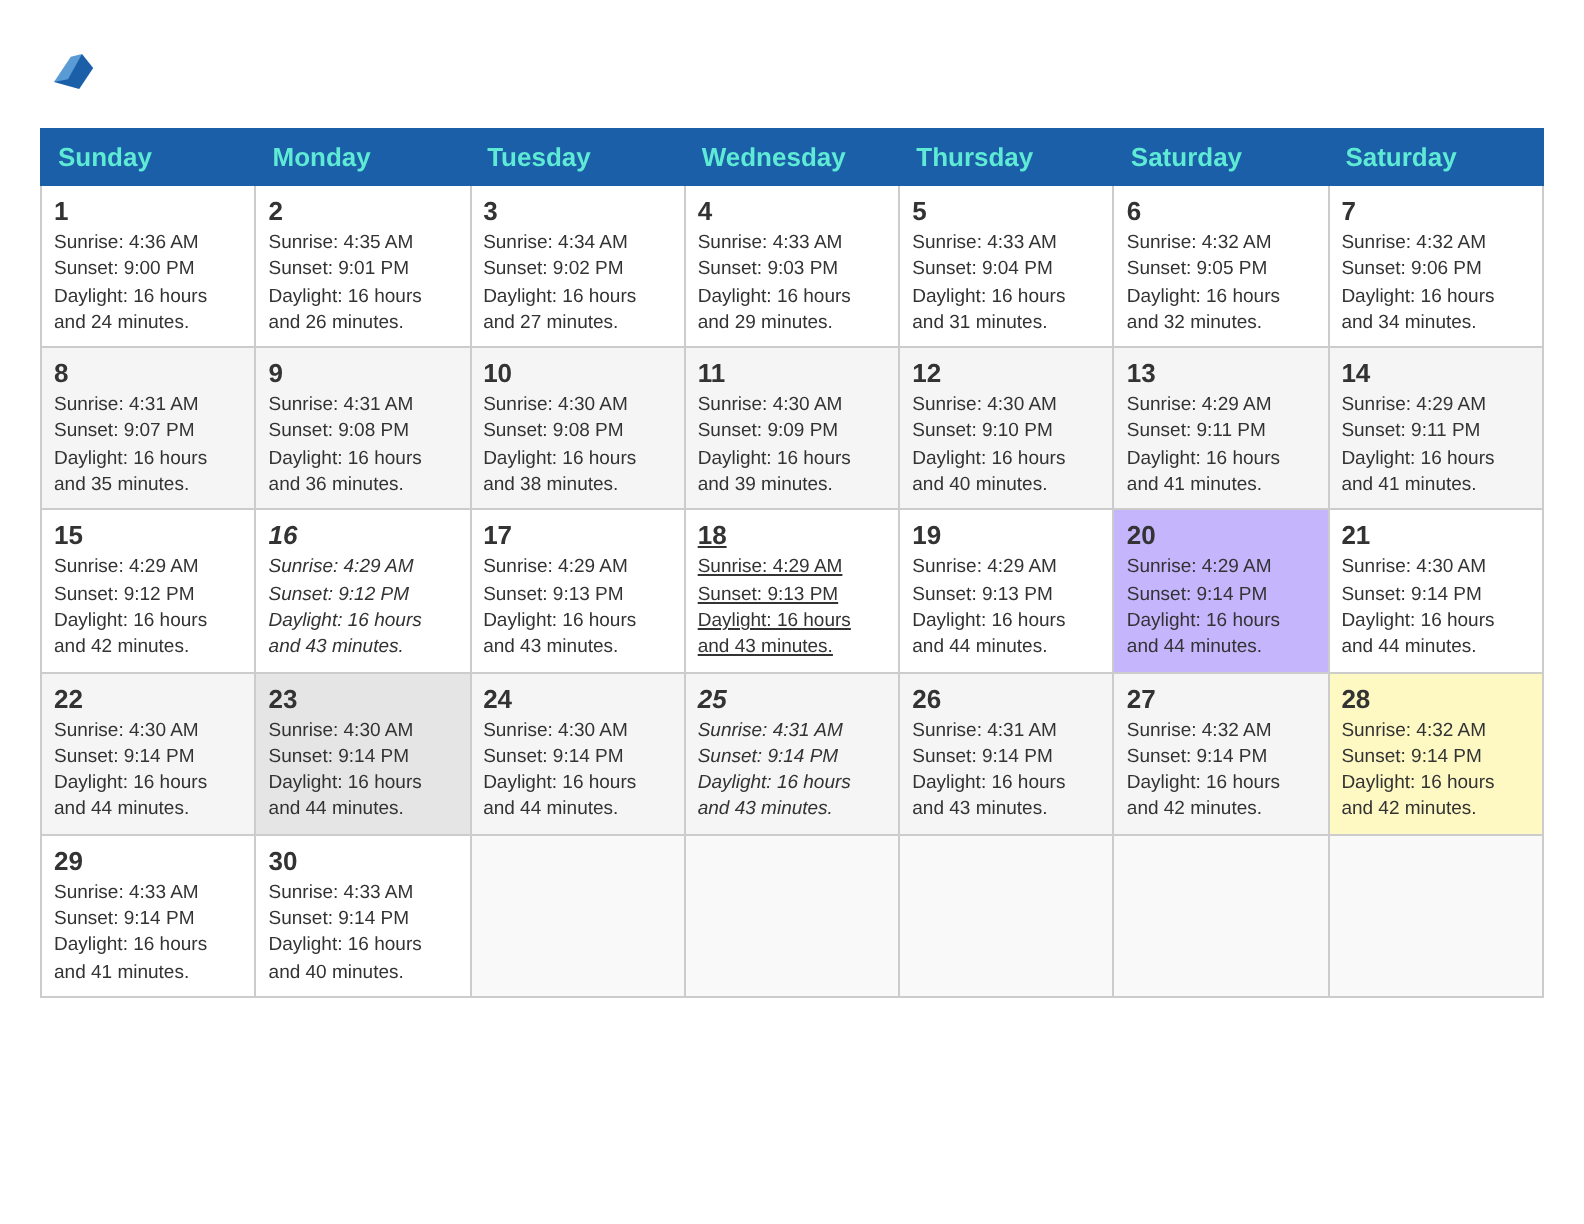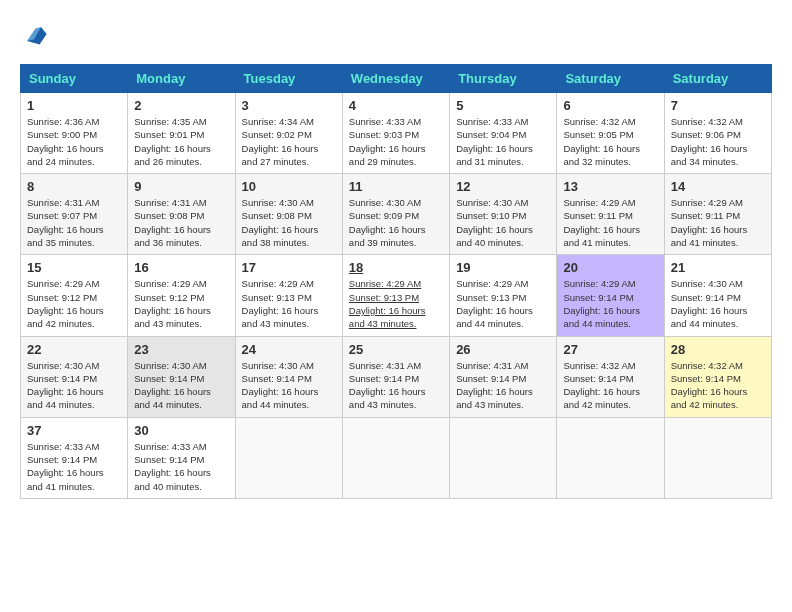--- a/index.html
+++ b/index.html
@@ -263,21 +263,21 @@
       <tr>
         <td style="background-color: rgb(255, 255, 255);">
         <span class="day-num">15</span>
         <div class="day-info">
           Sunrise: 4:29 AM<br>
           Sunset: 9:12 PM<br>
           Daylight: 16 hours<br>
           and 42 minutes.
         </div>
       </td>
-        <td style="background-color: rgb(255, 255, 255);">
+        <td style="background-color: rgb(255, 255, 255); font-style: italic;">
         <span class="day-num">16</span>
         <div class="day-info">
           Sunrise: 4:29 AM<br>
           Sunset: 9:12 PM<br>
           Daylight: 16 hours<br>
           and 43 minutes.
         </div>
       </td>
         <td style="background-color: rgb(255, 255, 255);">
         <span class="day-num">17</span>
@@ -346,21 +346,21 @@
       </td>
         <td style="background-color: rgb(245, 245, 245);">
         <span class="day-num">24</span>
         <div class="day-info">
           Sunrise: 4:30 AM<br>
           Sunset: 9:14 PM<br>
           Daylight: 16 hours<br>
           and 44 minutes.
         </div>
       </td>
-        <td style="background-color: rgb(245, 245, 245);">
+        <td style="background-color: rgb(245, 245, 245); font-style: italic;">
         <span class="day-num">25</span>
         <div class="day-info">
           Sunrise: 4:31 AM<br>
           Sunset: 9:14 PM<br>
           Daylight: 16 hours<br>
           and 43 minutes.
         </div>
       </td>
         <td style="background-color: rgb(245, 245, 245);">
         <span class="day-num">26</span>
@@ -385,21 +385,21 @@
         <div class="day-info">
           Sunrise: 4:32 AM<br>
           Sunset: 9:14 PM<br>
           Daylight: 16 hours<br>
           and 42 minutes.
         </div>
       </td>
       </tr>
       <tr>
         <td style="background-color: rgb(255, 255, 255);">
-        <span class="day-num">37</span>
+        <span class="day-num">29</span>
         <div class="day-info">
           Sunrise: 4:33 AM<br>
           Sunset: 9:14 PM<br>
           Daylight: 16 hours<br>
           and 41 minutes.
         </div>
       </td>
         <td style="background-color: rgb(255, 255, 255);">
         <span class="day-num">30</span>
         <div class="day-info">

